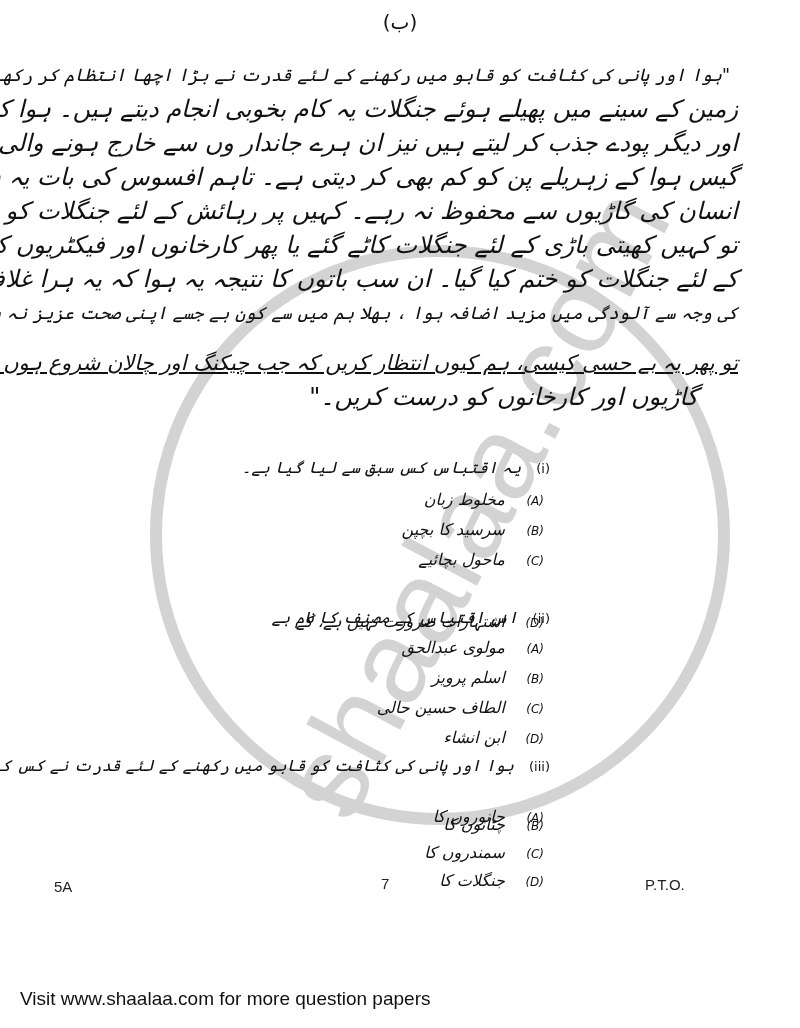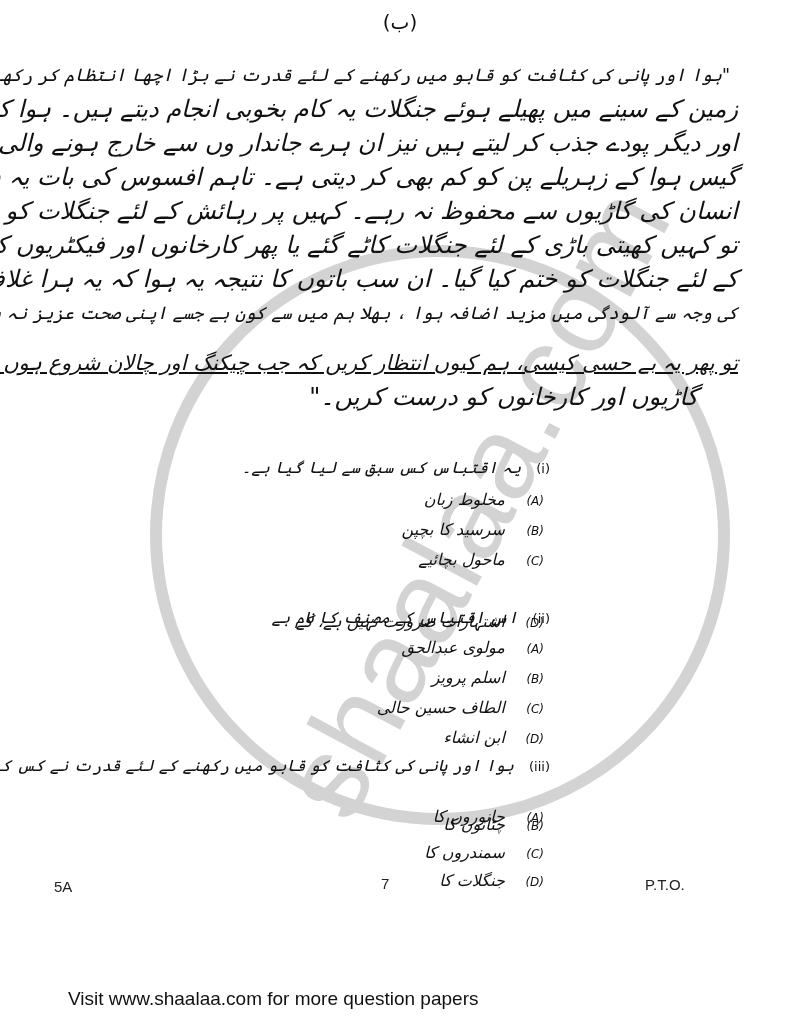--- a/index.html
+++ b/index.html
@@ -29,21 +29,21 @@
   }
   .passage { position: absolute; right: 62px; top: 58px; width: 650px; }
   .passage .line { font-size: 24px; line-height: 34px; height: 34px; text-align: justify; text-align-last: justify; }
   .passage .line.short { text-align-last: right; }
   .passage .gap { height: 16px; }
   .q { position: absolute; font-size: 16px; }
   .q-num { display: inline-block; font-style: normal; margin-left: 10px; font-size: 13px; }
   .opt { position: absolute; font-size: 16px; }
   .opt-label { display: inline-block; font-size: 12px; font-style: italic; width: 34px; }
   .footer { position: absolute; top: 876px; font-family: "Liberation Sans", sans-serif; font-size: 15px; color: #222; text-align: right; }
-  .visit { position: absolute; left: 20px; top: 988px; font-family: "Liberation Sans", sans-serif; font-size: 19px; color: #111; margin-left: 48px; }
+  .visit { position: absolute; left: 20px; top: 988px; font-family: "Liberation Sans", sans-serif; font-size: 19px; color: #111; }
 </style>
 </head>
 <body>
 
 <div class="page">
 
   <div class="watermark"></div>
   <div class="watermark-text">shaalaa.com</div>
 
   <div class="section-title urdu" style="font-style:normal;">(ب)</div>

